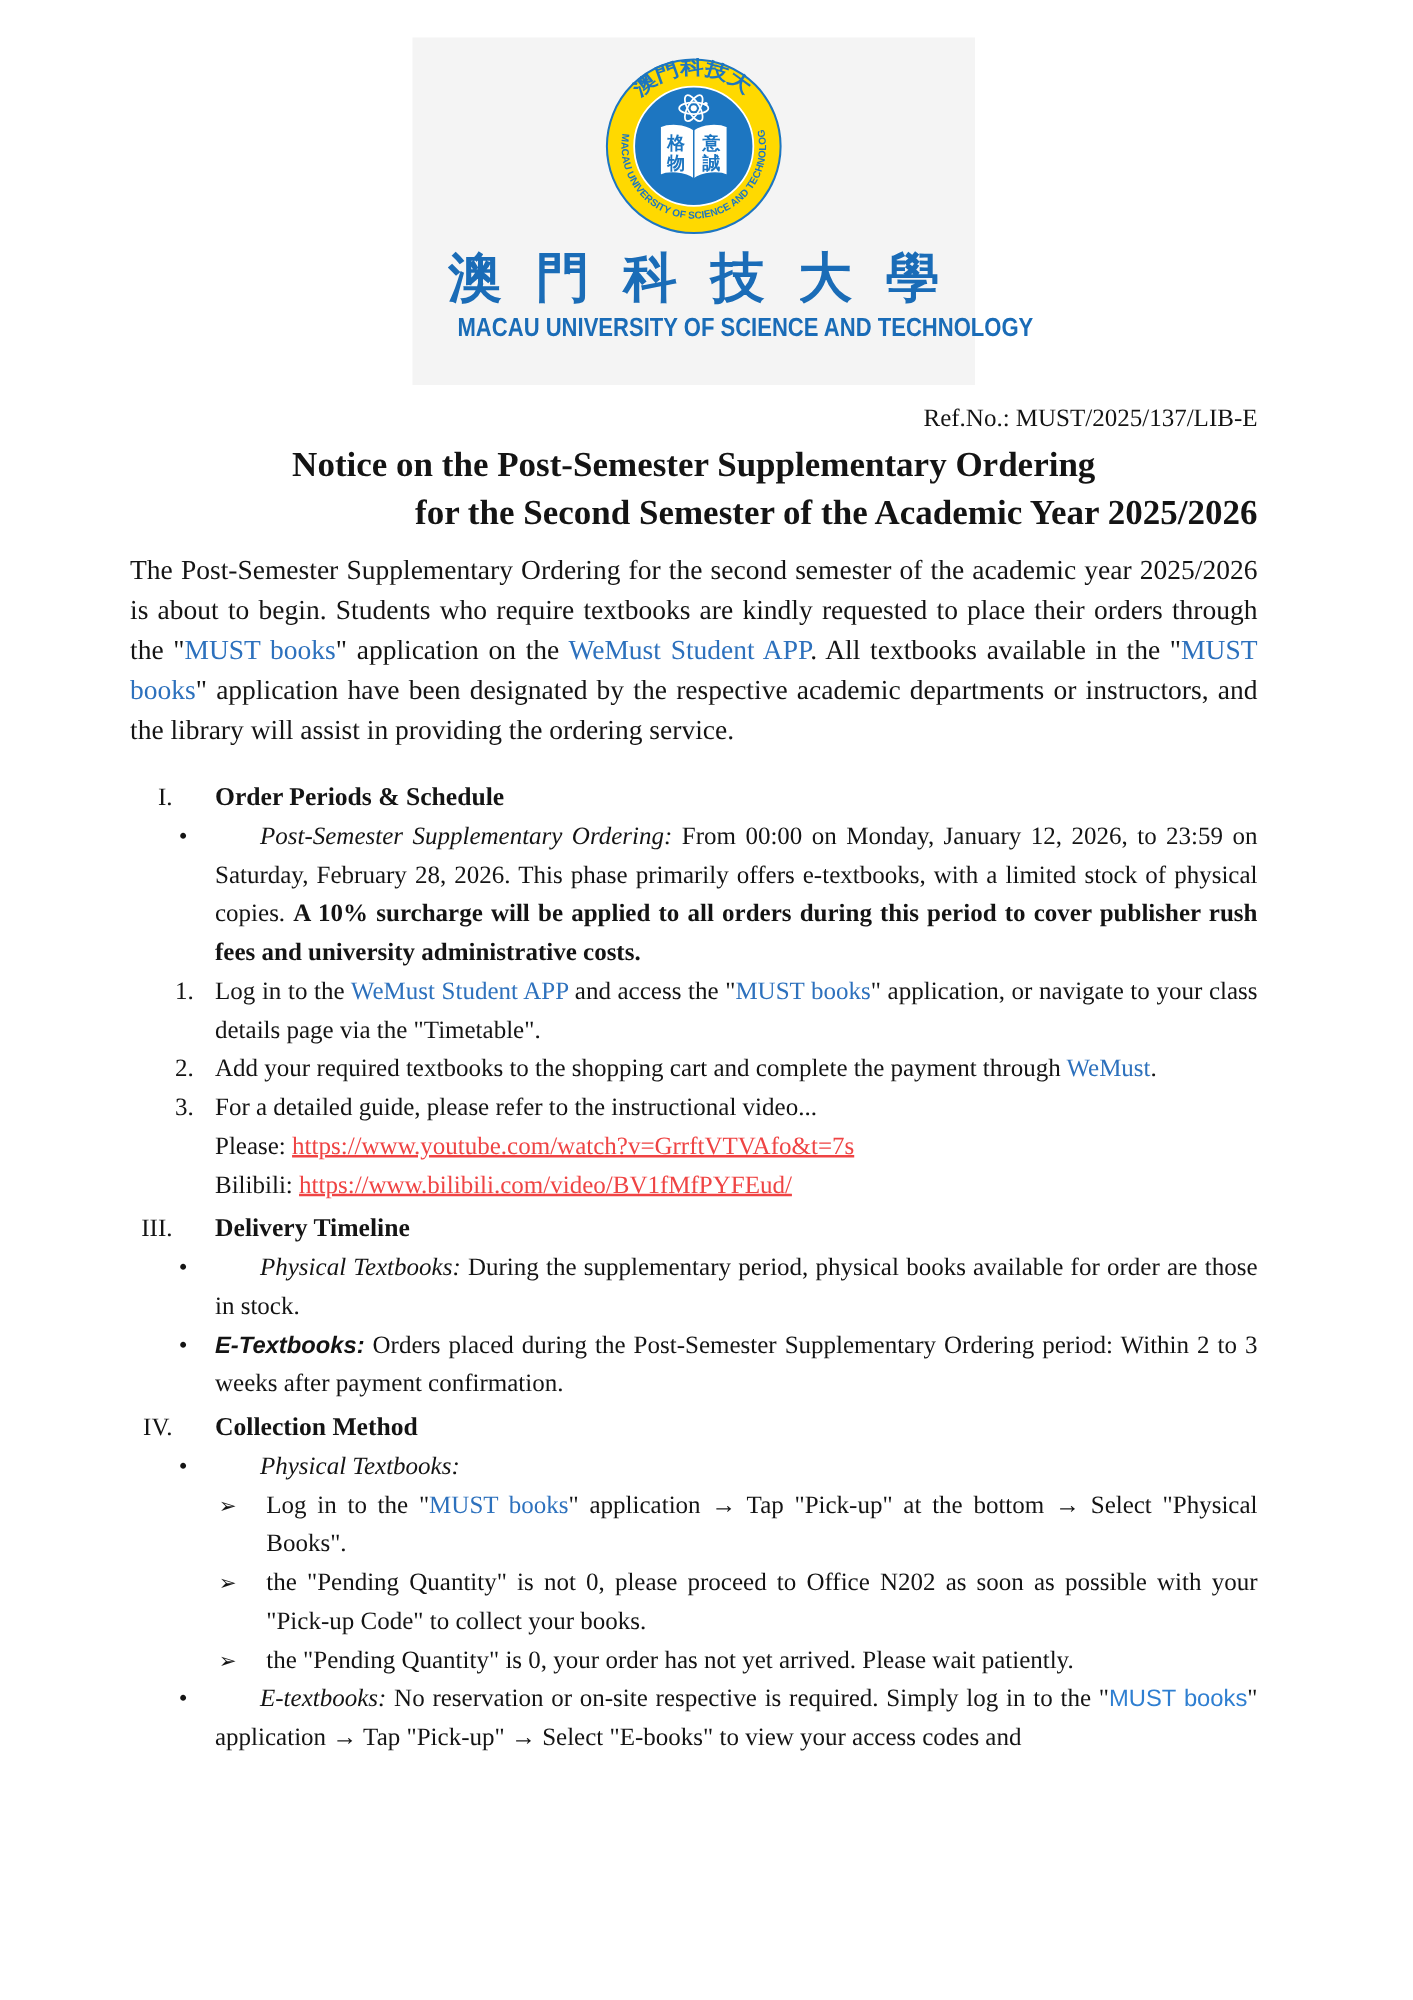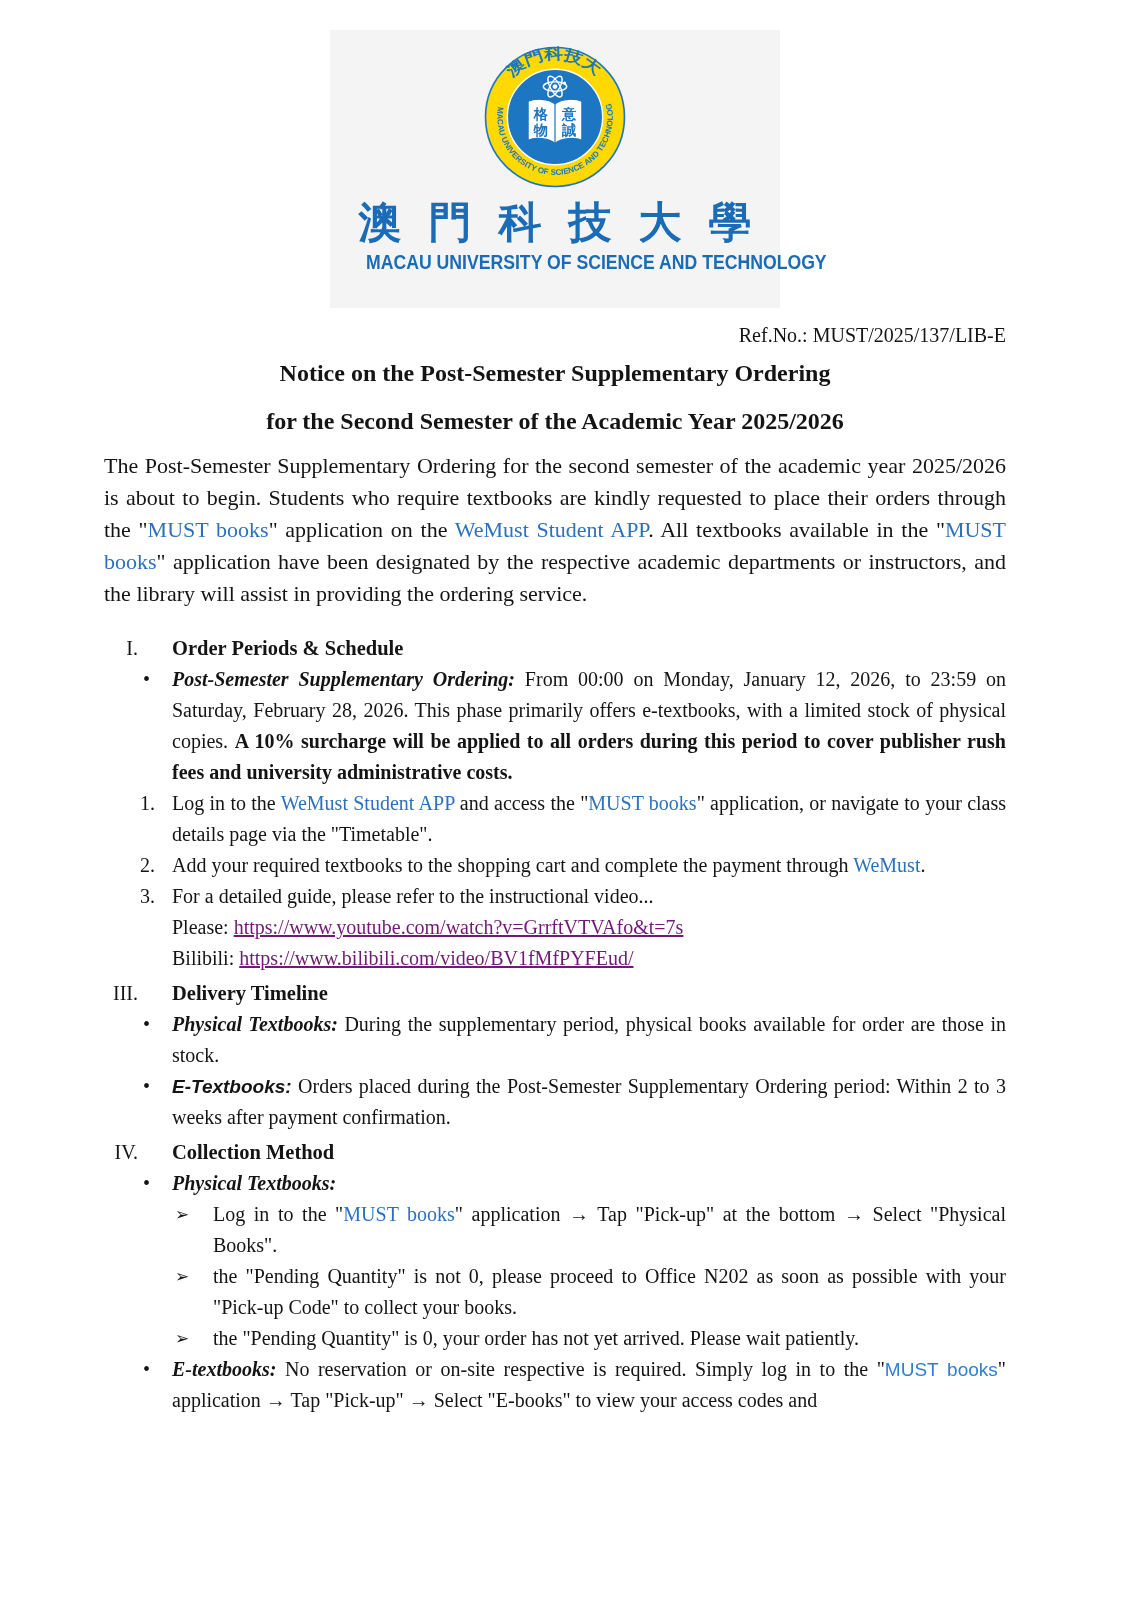--- a/index.html
+++ b/index.html
@@ -10,37 +10,37 @@
               background:#f4f4f4;text-align:center;}
   .seal-wrap{margin-top:16px;}
   .wm-cn{margin-top:8px;font-size:43px;line-height:46px;font-weight:bold;color:#1a6cb7;
          letter-spacing:27px;text-indent:27px;white-space:nowrap;}
   .wm-en{margin-top:4px;font-size:21px;line-height:24px;font-weight:bold;color:#1a6cb7;
          font-family:"Liberation Sans", sans-serif;white-space:nowrap;
          transform:scaleX(0.84);transform-origin:50% 50%;}
   
   .content{position:absolute;left:104px;top:320px;width:902px;}
   .ref{font-size:20px;line-height:30px;text-align:right;}
-  .title{font-size:24px;line-height:30px;font-weight:bold;text-align:center;margin-top:8px;font-family:Liberation Serif, serif;}
-  .title.second{margin-top:18px;}
+  .title{font-size:28px;line-height:30px;font-weight:bold;text-align:center;margin-top:8px;font-family:Liberation Serif, serif;}
+  .title.second{margin-top:8px;text-align:right;}
   .intro{font-size:22px;line-height:32px;text-align:justify;margin-top:14px;}
   .sec-heading{position:relative;padding-left:68px;font-size:20.5px;line-height:32px;
                font-weight:bold;margin-top:3px;}
   .sec-heading .num{position:absolute;left:0;top:0;width:34px;text-align:right;
                     font-weight:normal;font-size:20px;}
   .li{position:relative;padding-left:68px;font-size:20px;line-height:31px;text-align:justify;}
   .li .marker{position:absolute;left:39px;top:0;}
   .li .marker.numm{left:36px;}
   .li.arrow{padding-left:109px;}
   .li.arrow .marker{left:71px;font-size:17px;}
   .link-line{padding-left:68px;font-size:20px;line-height:31px;}
   .blu{color:#2d71bd;}
   .blu-sans{color:#2f7fd1;font-family:"Liberation Sans", sans-serif;font-size:19px;}
-  .lnk{color:#701a75;text-decoration:underline;}
-  .lbl-si{font-weight:bold;font-style:italic;}
+  .lnk{color:#ef4444;text-decoration:underline;}
+  .lbl-si{font-weight:normal;font-style:italic;margin-left:36px;}
   .lbl-sans{font-family:"Liberation Sans", sans-serif;font-weight:bold;font-style:italic;font-size:19px;}
   .bold{font-weight:bold;}
   a{cursor:pointer;}
 </style>
 </head>
 <body>
 
 <div class="page">
 
   <div class="logo-block">

